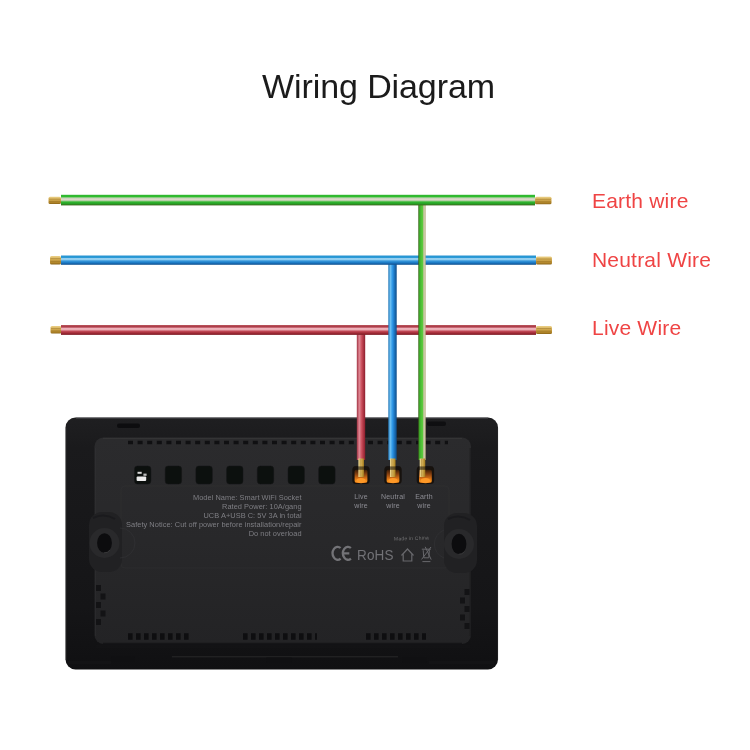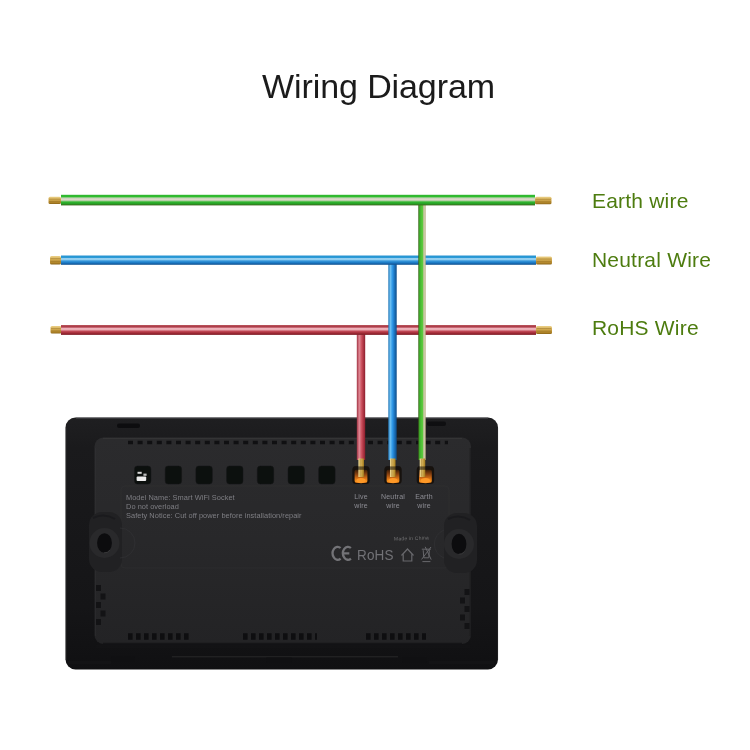--- a/index.html
+++ b/index.html
@@ -2,27 +2,27 @@
 <html><head>
 <meta charset="utf-8">
 <style>
   html,body{margin:0;padding:0;}
   body{width:750px;height:750px;background:#ffffff;position:relative;overflow:hidden;
        font-family:"Liberation Sans", sans-serif;}
   .stage{position:absolute;left:0;top:0;width:750px;height:750px;}
   .title{position:absolute;left:7px;right:0;top:67px;margin:0;text-align:center;
          font-size:34px;font-weight:400;color:#1b1b1b;letter-spacing:-0.1px;}
   .wire-label{position:absolute;left:592px;transform:translateY(-50%);
-              font-size:21px;font-weight:500;color:#4d7c0f;letter-spacing:0.2px;white-space:nowrap;}
+              font-size:21px;font-weight:500;color:#ef4444;letter-spacing:0.2px;white-space:nowrap;}
   .wire-label.earth{top:201px;}
   .wire-label.neutral{top:260px;text-align:right;}
   .wire-label.live{top:328px;}
   .spec{position:absolute;left:126px;top:493px;font-size:7.4px;line-height:9px;
         color:#7f7f84;letter-spacing:0.05px;white-space:nowrap;}
-  .spec div{height:9px;}
+  .spec div{height:9px;text-align:right;}
   .tlabel{position:absolute;top:492px;width:60px;margin-left:-30px;text-align:center;
           font-size:7px;line-height:9.4px;color:#8d8d94;letter-spacing:0.2px;}
   .tlabel.t-live{left:361px;}
   .tlabel.t-neutral{left:393px;}
   .tlabel.t-earth{left:424px;}
   .rohs{position:absolute;left:357px;top:545.5px;font-size:15px;font-weight:500;
         color:#727276;letter-spacing:0.2px;transform:scaleX(0.9);transform-origin:left center;}
   .madein{position:absolute;left:394px;top:535px;font-size:5px;color:#737375;
           letter-spacing:0.2px;transform:rotate(-2deg);}
   svg{position:absolute;left:0;top:0;}
@@ -294,26 +294,28 @@
     <path d="M 423.2 550.2 L 423.8 557.8 H 428.8 L 429.4 550.2"></path>
     <path d="M 425.2 546.8 L 431.2 559.6 M 431 547 L 421.6 559.4"></path>
     <path d="M 422.4 561.6 H 430.4"></path>
   </g>
 </svg>
 
 <h1 class="title">Wiring Diagram</h1>
 
 <div class="wire-label earth">Earth wire</div>
 <div class="wire-label neutral">Neutral Wire</div>
-<div class="wire-label live">RoHS Wire</div>
+<div class="wire-label live">Live Wire</div>
 
 <div class="spec">
   <div>Model Name: Smart WiFi Socket</div>
+  <div>Rated Power: 10A/gang</div>
+  <div>UCB A+USB C: 5V 3A in total</div>
+  <div>Safety Notice: Cut off power before installation/repair</div>
   <div>Do not overload</div>
-  <div>Safety Notice: Cut off power before installation/repair</div>
 </div>
 
 <div class="tlabel t-live">
   <div>Live</div>
   <div>wire</div>
 </div>
 <div class="tlabel t-neutral">
   <div>Neutral</div>
   <div>wire</div>
 </div>

